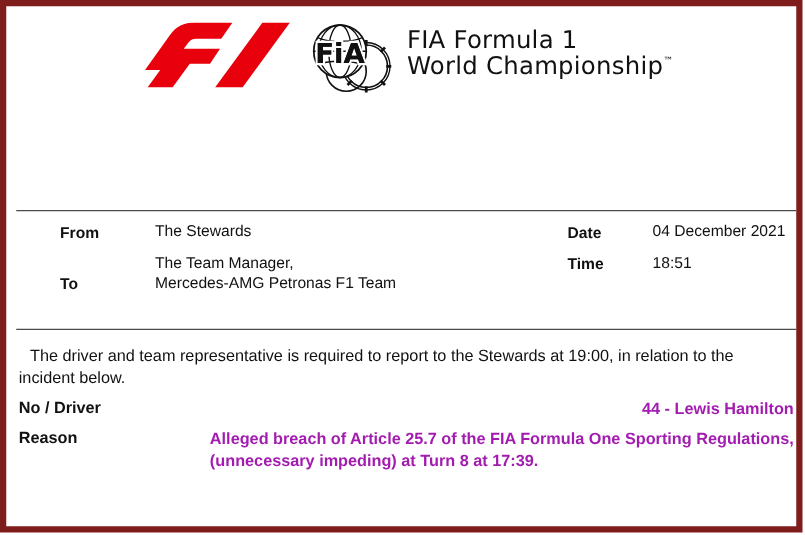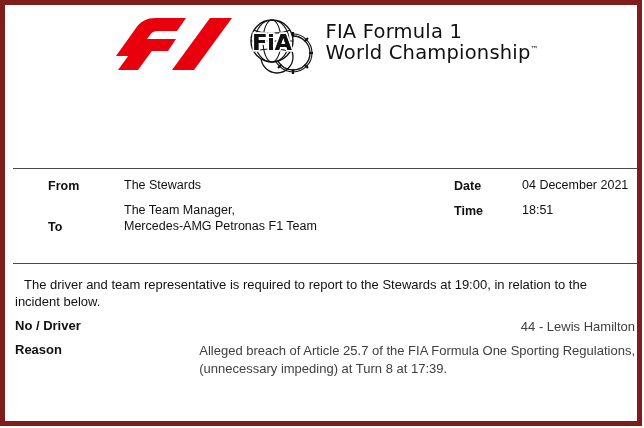--- a/index.html
+++ b/index.html
@@ -111,21 +111,21 @@
     font-size:13px;line-height:1.33;color:#111;
     text-indent:9px;
     margin:0 0 7px 0;
   }
   .field-row{display:flex;align-items:flex-start;margin-bottom:7px;justify-content:space-between;}
   .field-label{
     flex:0 0 auto;width:92px;
     font-size:13px;font-weight:700;color:#111;
   }
   .field-value{
-    font-size:13px;font-weight:400;color:#404040;line-height:1.35;
+    font-size:13px;font-weight:700;color:#a21caf;line-height:1.35;
   }
   .field-value .l2{display:block;}
 </style>
 </head>
 <body>
 
 <div class="page">
 
   <div class="header">
     <div class="logo-row">

